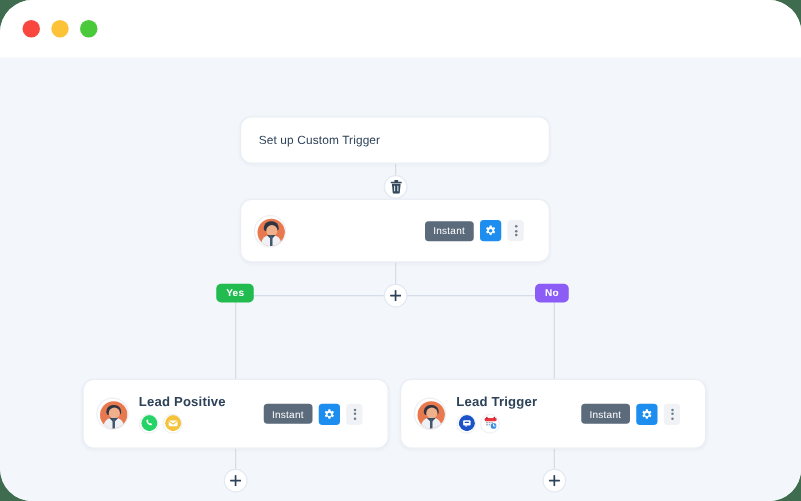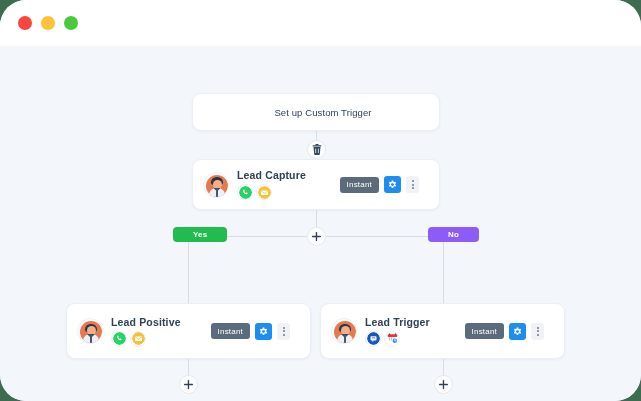--- a/index.html
+++ b/index.html
@@ -73,21 +73,20 @@
     background: #d5dee8;
   }
 
   
   .node-card {
     position: absolute;
     background: #ffffff;
     border: 1px solid #eaeff5;
     border-radius: 9px;
     box-shadow: 0 1px 3px rgba(40,60,90,0.05);
-    justify-content: center;
   }
 
   
   #trigger-card {
     left: 192px;
     top: 47px;
     width: 248px;
     height: 38px;
     display: flex;
     align-items: center;
@@ -261,21 +260,21 @@
     justify-content: center;
   }
 
   
   .branch-badge {
     position: absolute;
     font-size: 8px;
     font-weight: bold;
     color: #ffffff;
     border-radius: 4px;
-    padding: 3px 20px;
+    padding: 3px 8px;
     letter-spacing: 0.2px;
   }
   #badge-yes { background: #22bb4f; left: 173px; top: 181px; }
   #badge-no  { background: #8b5cf6; left: 428px; top: 181px; }
 </style>
 </head>
 <body>
 
 <div id="app-window">
 
@@ -319,38 +318,20 @@
 
     <div id="capture-card" class="node-card action-card">
       <div class="card-left">
         <div class="avatar">
           <div class="avatar-inner">
             <div class="av-hair"></div>
             <div class="av-face"></div>
             <div class="av-body"></div>
             <div class="av-collar"></div>
             <div class="av-tie"></div>
-          </div>
-        </div>
-        <div class="card-text">
-          <div class="node-title">Lead Capture</div>
-          <div class="chan-row">
-            <span class="chan-icon">
-              <svg class="chan-glyph" viewBox="0 0 20 20">
-                <circle cx="10" cy="10" r="10" fill="#25d366"></circle>
-                <path d="M7.2 5.6c.5-.2 1 .1 1.2.6l.4 1c.1.3 0 .6-.2.8l-.4.3c.5 1 1.3 1.8 2.3 2.3l.3-.4c.2-.2.5-.3.8-.2l1 .4c.5.2.8.7.6 1.2-.2.7-.9 1.2-1.7 1.1-2.7-.3-4.9-2.5-5.2-5.2-.1-.8.3-1.5 1-1.7z" fill="#ffffff"></path>
-              </svg>
-            </span>
-            <span class="chan-icon">
-              <svg class="chan-glyph" viewBox="0 0 20 20">
-                <circle cx="10" cy="10" r="10" fill="#f5c33b"></circle>
-                <rect x="4.6" y="6.8" width="10.8" height="7" rx="1.1" fill="#ffffff"></rect>
-                <path d="M4.9 7.6 L10 11.1 L15.1 7.6" stroke="#f5c33b" stroke-width="1.3" fill="none"></path>
-              </svg>
-            </span>
           </div>
         </div>
       </div>
       <div class="card-right">
         <span class="instant-badge">Instant</span>
         <span class="gear-btn">
           <svg width="11" height="11" viewBox="0 0 20 20">
             <path d="M8.6 1.5h2.8l.35 2.1 1.5.85 1.95-.85 1.4 2.4-1.6 1.4v1.7l1.6 1.4-1.4 2.4-1.95-.85-1.5.85-.35 2.1H8.6l-.35-2.1-1.5-.85-1.95.85-1.4-2.4 1.6-1.4V7.4l-1.6-1.4 1.4-2.4 1.95.85 1.5-.85z" fill="#ffffff" transform="translate(0,1.2)"></path>
             <circle cx="10" cy="10.2" r="2.6" fill="#1d8eef"></circle>
           </svg>

